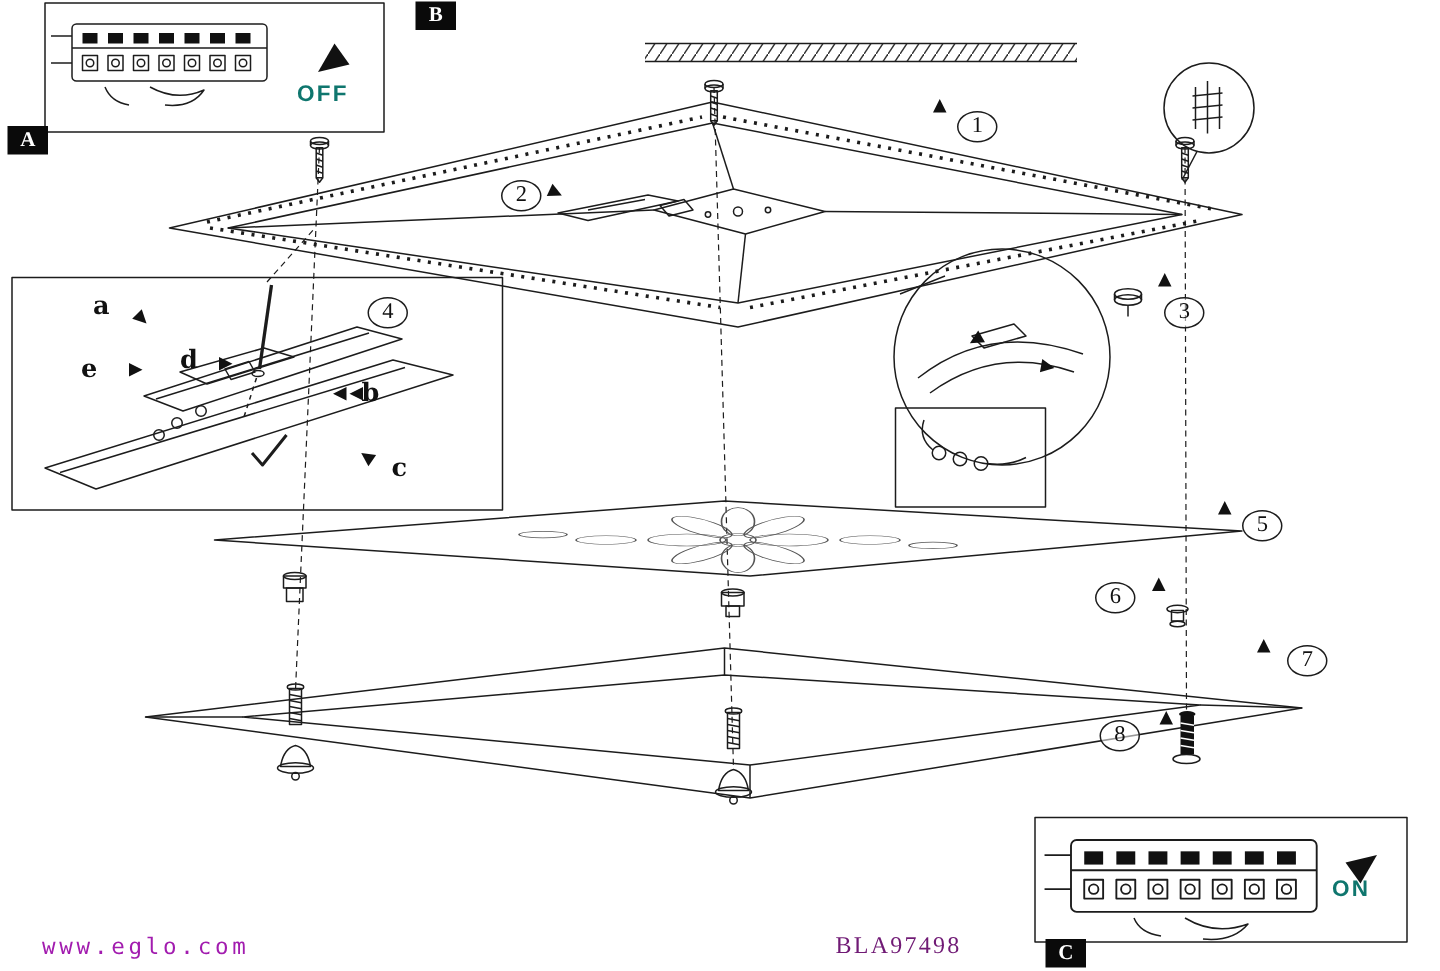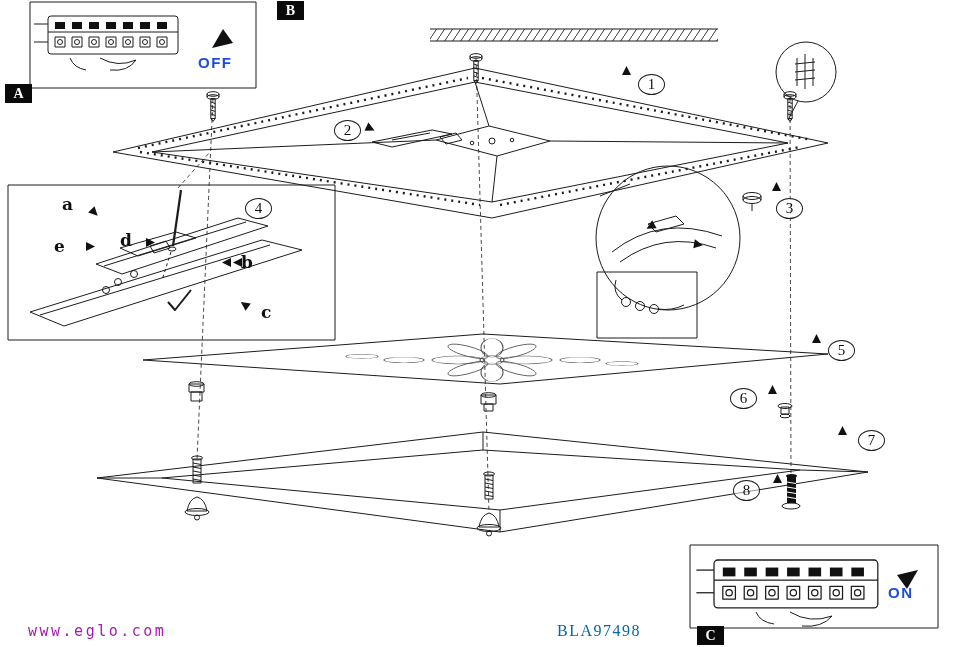--- a/index.html
+++ b/index.html
@@ -7,23 +7,23 @@
   body { width:960px; height:647px; font-family:"Liberation Sans",sans-serif; }
   .canvas { position:relative; width:960px; height:647px; background:#fff; overflow:hidden; }
   .art { position:absolute; left:0; top:0; }
   .tag { position:absolute; background:#0a0a0a; color:#fff; width:27px; height:19px;
          display:flex; align-items:center; justify-content:center;
          font:bold 14px "Liberation Serif",serif; }
   .num { position:absolute; width:27px; height:21px; border:1.3px solid #1c1c1c;
          border-radius:50%; display:flex; align-items:center; justify-content:center;
          font:15px "Liberation Serif",serif; color:#111; background:rgba(255,255,255,.55); }
   .letter { position:absolute; font:bold 17px "DejaVu Serif",serif; color:#111; }
-  .state { position:absolute; font:bold 15px "Liberation Sans",sans-serif; color:#1d4ed8; letter-spacing:1.5px; }
+  .state { position:absolute; font:bold 15px "Liberation Sans",sans-serif; color:#0f766e; letter-spacing:1.5px; }
   .site  { position:absolute; font:15px "DejaVu Sans Mono",monospace; color:#a21caf; letter-spacing:2.5px; }
-  .model { position:absolute; font:16px "Liberation Serif",serif; color:#0369a1; letter-spacing:1.5px; }
+  .model { position:absolute; font:16px "Liberation Serif",serif; color:#701a75; letter-spacing:1.5px; }
 </style>
 </head>
 <body>
 
 <div class="canvas">
 
   <svg class="art" width="960" height="647" viewBox="0 0 960 647">
     <defs>
       <pattern id="hatch" width="8" height="12" patternUnits="userSpaceOnUse">
         <line x1="0" y1="12" x2="8" y2="0" stroke="#333" stroke-width="1"></line>

